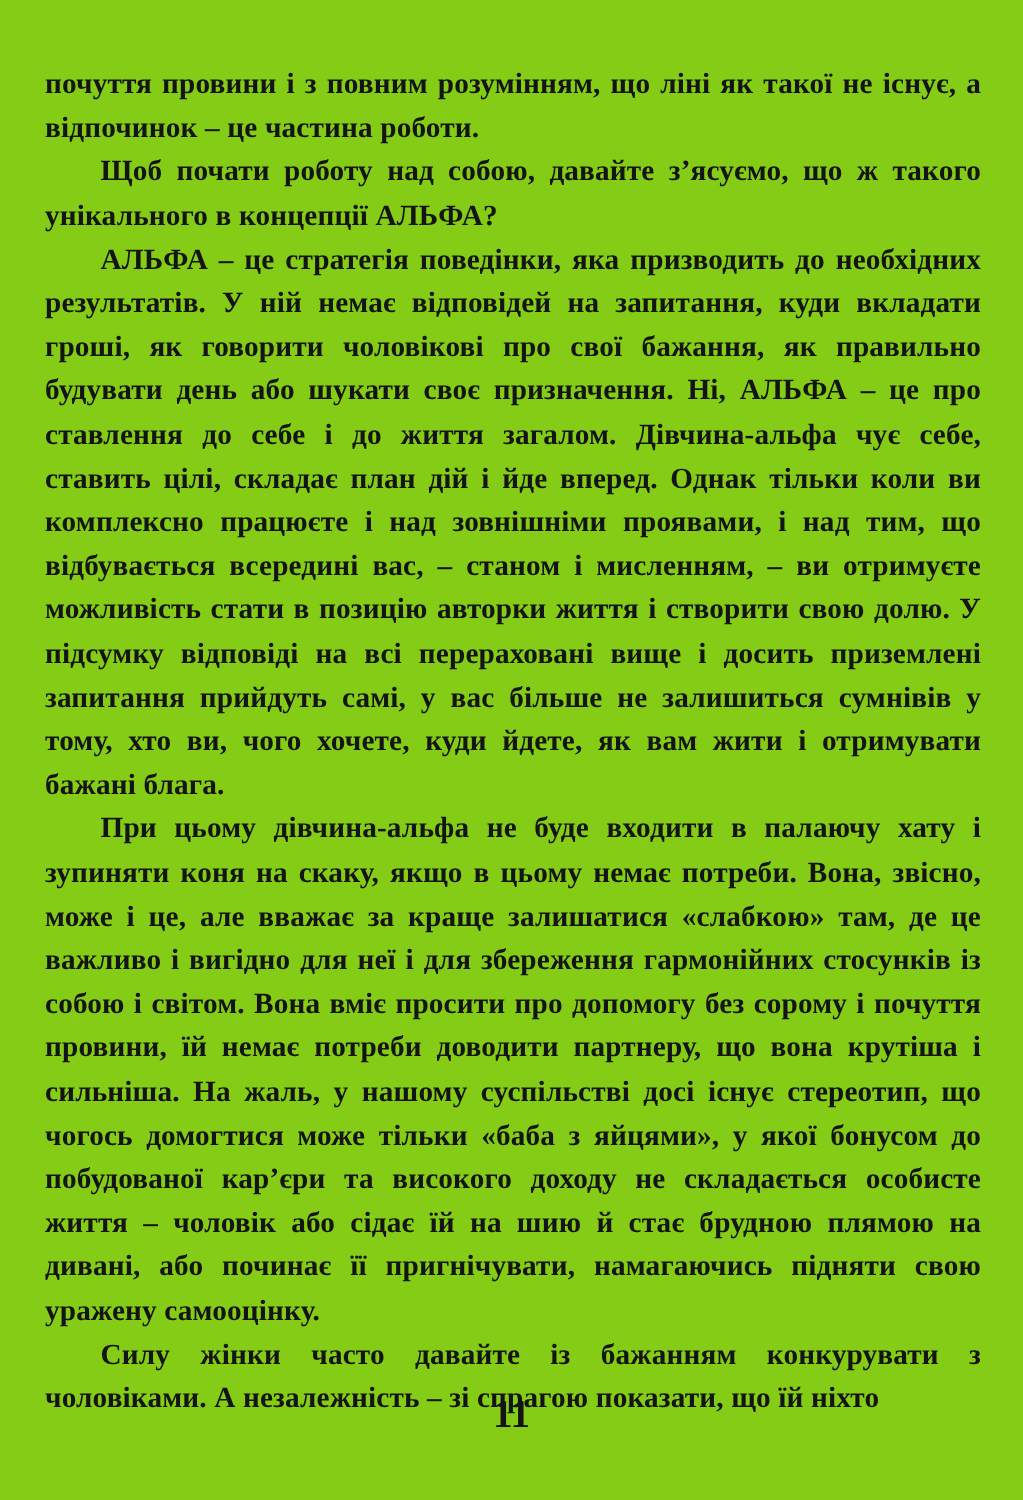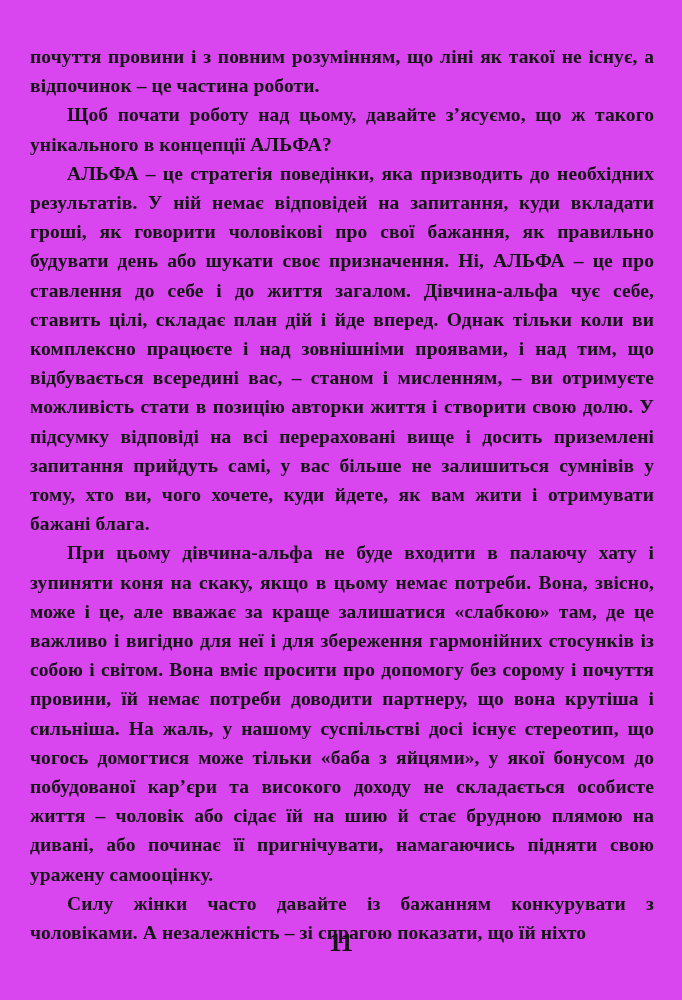--- a/index.html
+++ b/index.html
@@ -4,21 +4,21 @@
 <style>
   html, body {
     margin: 0;
     padding: 0;
     background: #ffffff;
   }
   .book-page {
     position: relative;
     width: 682px;
     height: 1000px;
-    background: #d946ef;
+    background: #84cc16;
     overflow: hidden;
     font-family: "Liberation Serif", "DejaVu Serif", serif;
     font-weight: 700;
     color: #141414;
     box-sizing: border-box;
   }
   .text-block {
     position: absolute;
     top: 42px;
     left: 30px;
@@ -45,19 +45,19 @@
     font-weight: 700;
     color: #141414;
   }
 </style>
 </head>
 <body>
 
 <div class="book-page">
   <div class="text-block">
     <p class="no-indent">почуття провини і з повним розумінням, що ліні як такої не існує, а відпочинок – це частина роботи.</p>
-    <p class="indent">Щоб почати роботу над цьому, давайте з’ясуємо, що ж такого унікального в концепції АЛЬФА?</p>
+    <p class="indent">Щоб почати роботу над собою, давайте з’ясуємо, що ж такого унікального в концепції АЛЬФА?</p>
     <p class="indent">АЛЬФА – це стратегія поведінки, яка призводить до необхідних результатів. У ній немає відповідей на запитання, куди вкладати гроші, як говорити чоловікові про свої бажання, як правильно будувати день або шукати своє призначення. Ні, АЛЬФА – це про ставлення до себе і до життя загалом. Дівчина-альфа чує себе, ставить цілі, складає план дій і йде вперед. Однак тільки коли ви комплексно працюєте і над зовнішніми проявами, і над тим, що відбувається всередині вас, – станом і мисленням, – ви отримуєте можливість стати в позицію авторки життя і створити свою долю. У підсумку відповіді на всі перераховані вище і досить приземлені запитання прийдуть самі, у вас більше не залишиться сумнівів у тому, хто ви, чого хочете, куди йдете, як вам жити і отримувати бажані блага.</p>
     <p class="indent">При цьому дівчина-альфа не буде входити в палаючу хату і зупиняти коня на скаку, якщо в цьому немає потреби. Вона, звісно, може і це, але вважає за краще залишатися «слабкою» там, де це важливо і вигідно для неї і для збереження гармонійних стосунків із собою і світом. Вона вміє просити про допомогу без сорому і почуття провини, їй немає потреби доводити партнеру, що вона крутіша і сильніша. На жаль, у нашому суспільстві досі існує стереотип, що чогось домогтися може тільки «баба з яйцями», у якої бонусом до побудованої кар’єри та високого доходу не складається особисте життя – чоловік або сідає їй на шию й стає брудною плямою на дивані, або починає її пригнічувати, намагаючись підняти свою уражену самооцінку.</p>
     <p class="indent">Силу жінки часто давайте із бажанням конкурувати з чоловіками. А незалежність – зі спрагою показати, що їй ніхто</p>
   </div>
   <div class="page-number">11</div>
 </div>
 
 </body></html>

